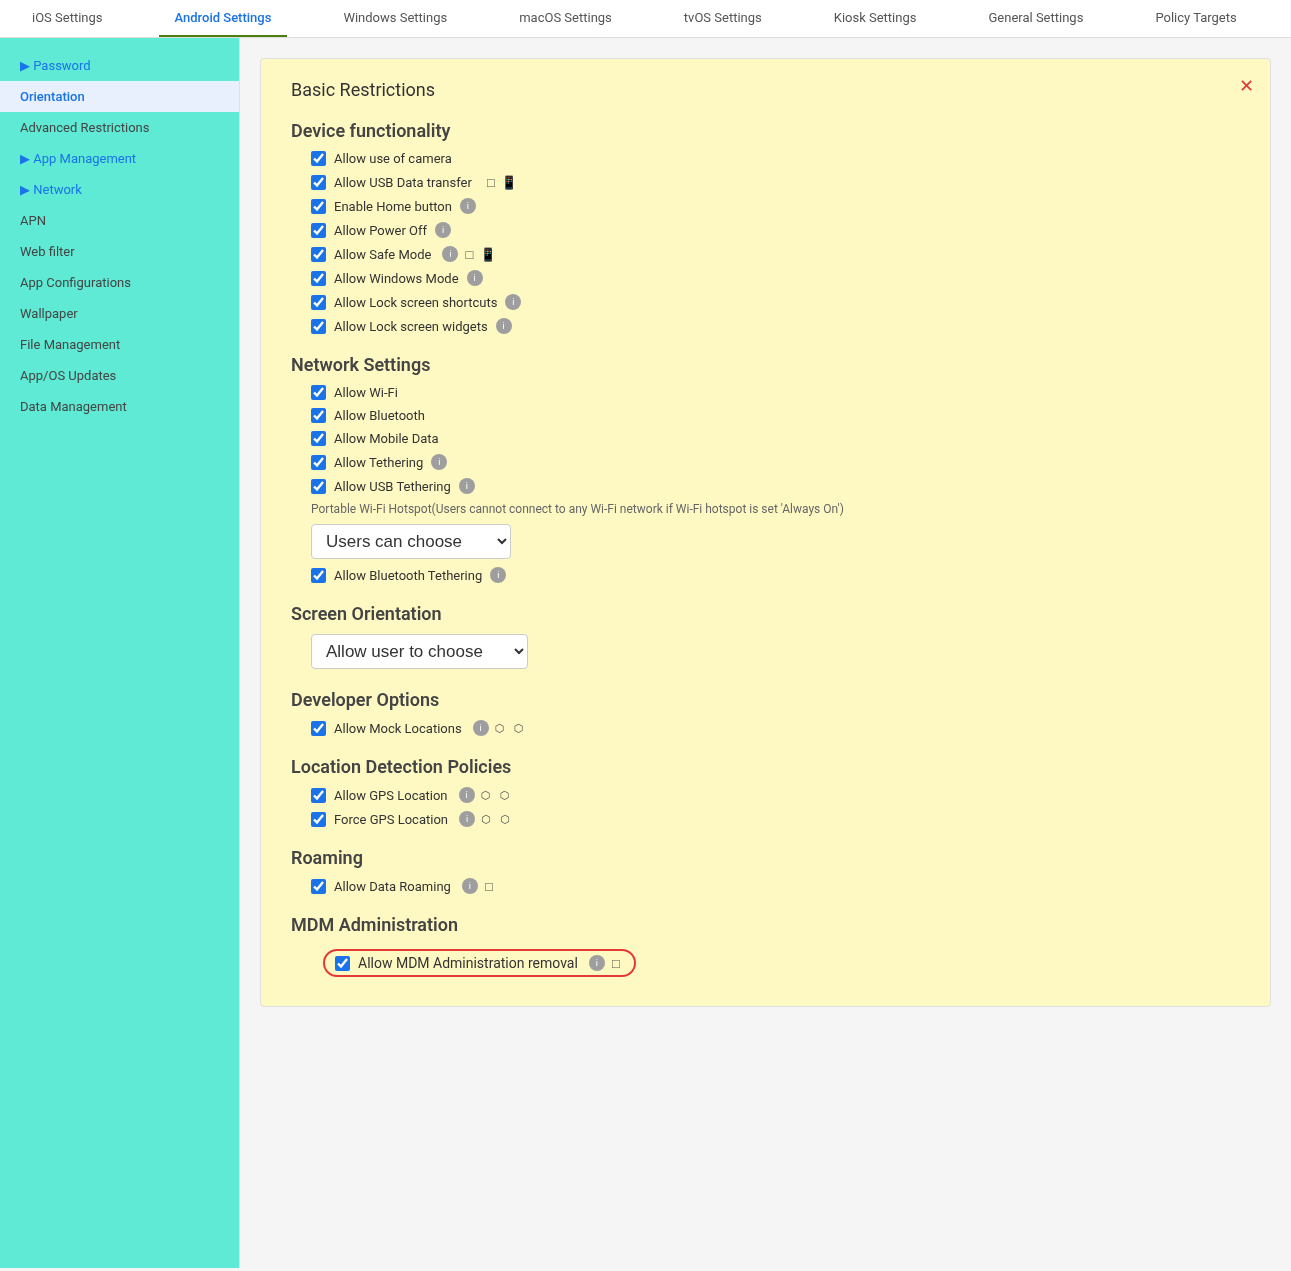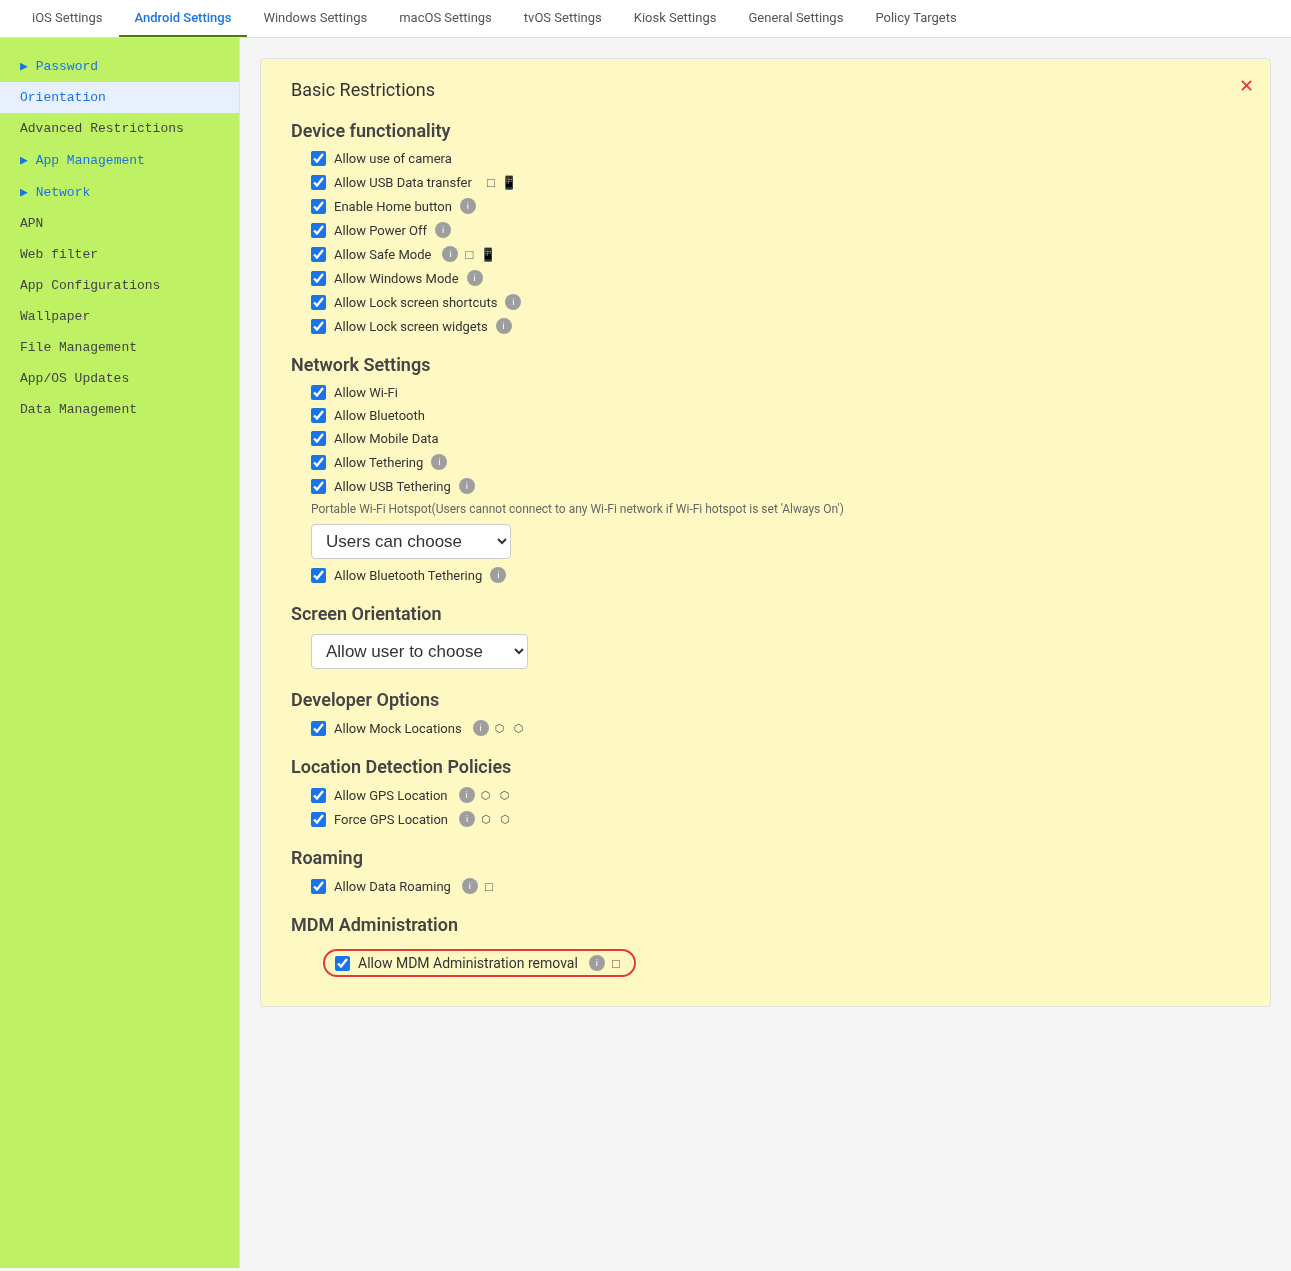--- a/index.html
+++ b/index.html
@@ -1,27 +1,27 @@
 <!DOCTYPE html>
 <html><head>
   <meta charset="utf-8">
   <style>
     * { box-sizing: border-box; margin: 0; padding: 0; }
     body { font-family: -apple-system, BlinkMacSystemFont, 'Segoe UI', Roboto, sans-serif; font-size: 14px; color: #333; background: #f5f5f5; }
 
     
-    .top-nav { display: flex; background: #fff; border-bottom: 1px solid #ddd; padding: 0 16px; }
+    .top-nav { display: flex; background: #fff; border-bottom: 1px solid #ddd; padding: 0 16px; gap: 40px; }
     .top-nav-tab { padding: 10px 16px; cursor: pointer; font-size: 13px; color: #555; border-bottom: 2px solid transparent; white-space: nowrap; }
     .top-nav-tab.active { color: #1a73e8; border-bottom: 2px solid #4d7c0f; font-weight: 500; }
 
     
     .main-layout { display: flex; height: calc(100vh - 41px); }
 
     
-    .sidebar { width: 240px; background: #bef264; border-right: 1px solid #e0e0e0; padding: 12px 0; overflow-y: auto; flex-shrink: 0; font-family: Liberation Mono, monospace; }
+    .sidebar { width: 240px; background: #5eead4; border-right: 1px solid #e0e0e0; padding: 12px 0; overflow-y: auto; flex-shrink: 0; }
     .sidebar-item { padding: 8px 20px; cursor: pointer; font-size: 13px; color: #1a73e8; display: flex; align-items: center; gap: 4px; }
     .sidebar-item.active { background: #e8f0fe; color: #1a73e8; font-weight: 500; }
     .sidebar-item.plain { color: #444; }
 
     
     .content { flex: 1; padding: 20px; overflow-y: auto; background: #f5f5f5; }
 
     
     .card { background: #fef9c3; border: 1px solid #e0e0e0; border-radius: 4px; padding: 20px 30px 17px; position: relative; }
     .card-title { font-size: 18px; font-weight: 400; color: #333; margin-bottom: 20px; }

